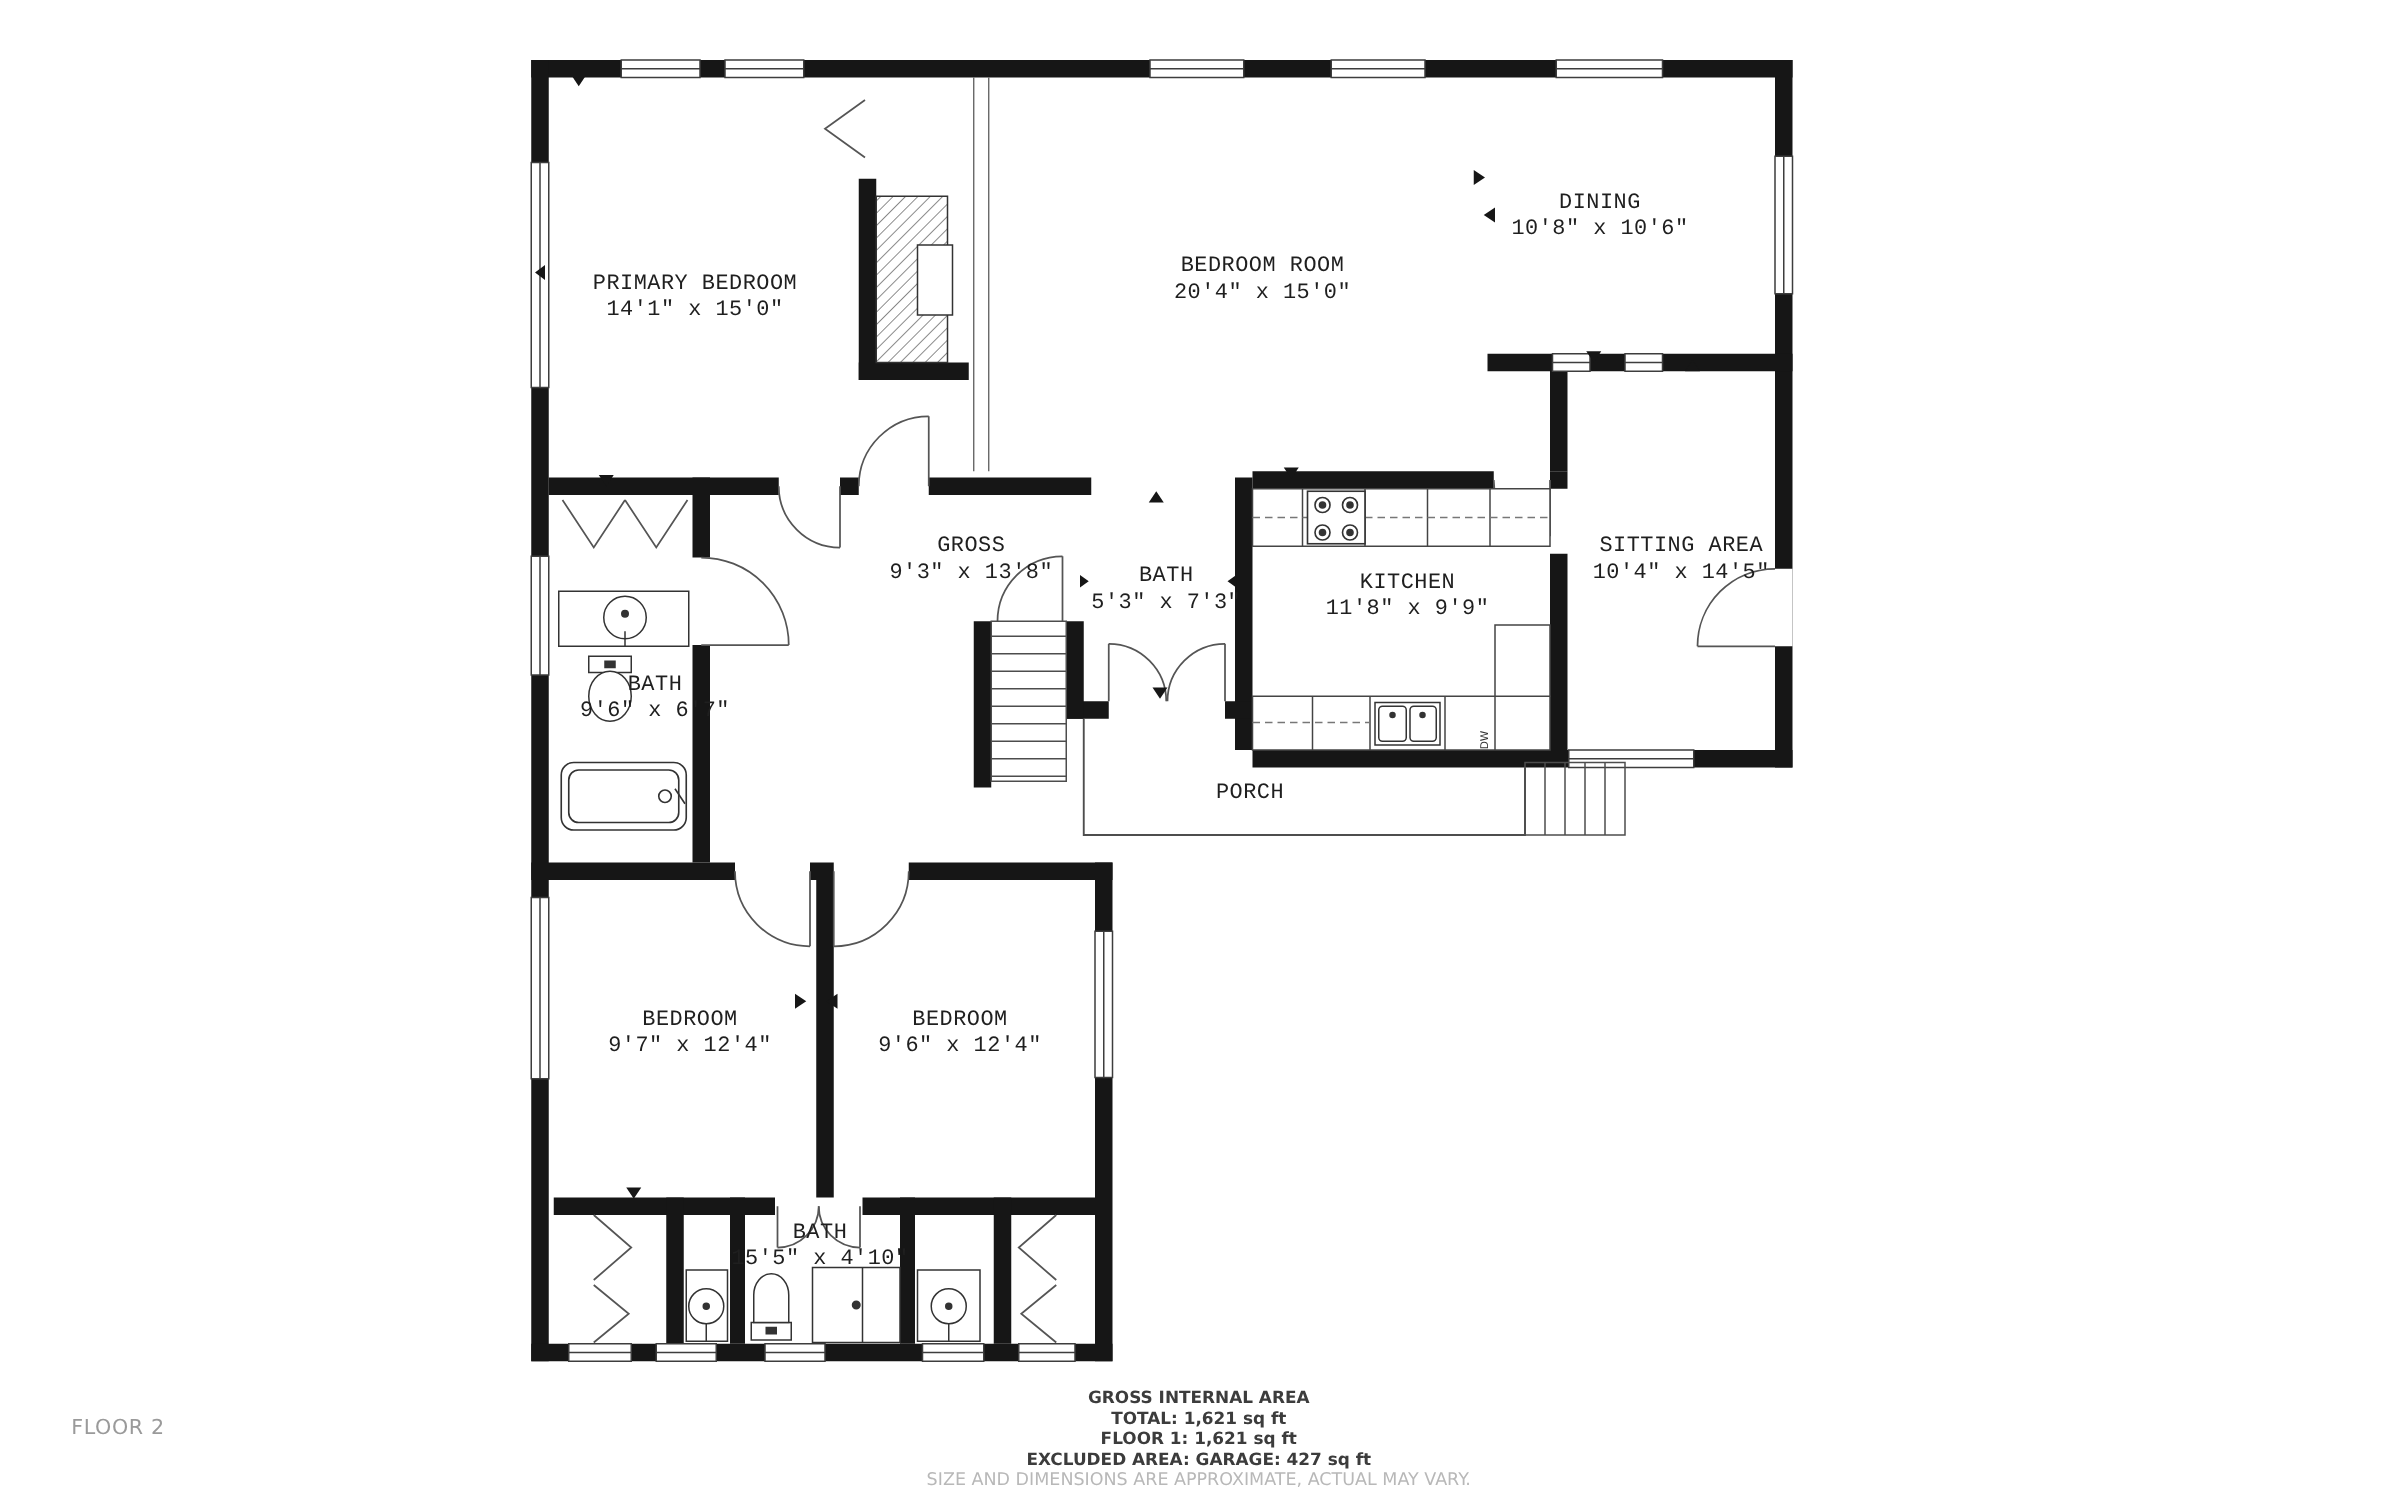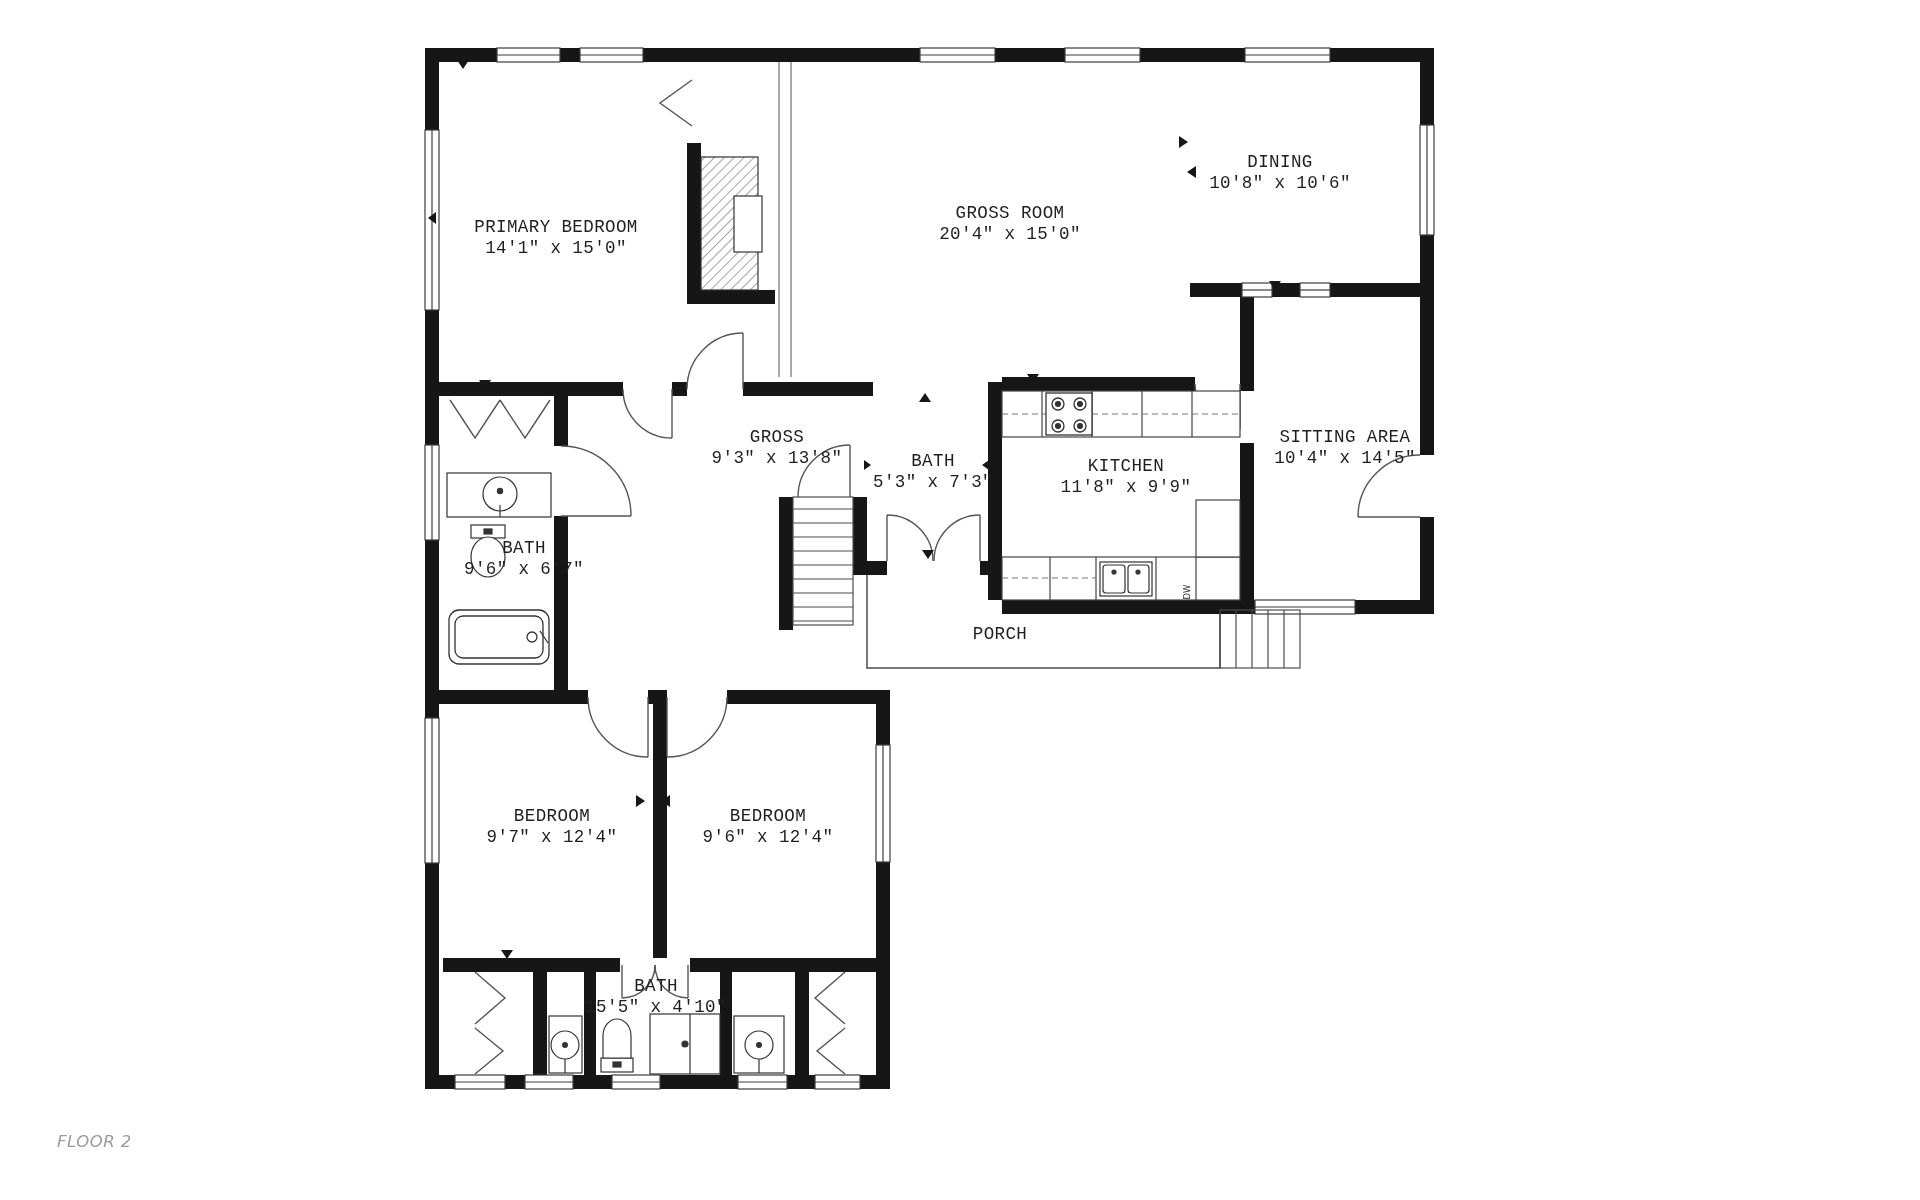--- a/index.html
+++ b/index.html
@@ -3,21 +3,21 @@
 <meta charset="utf-8">
 <style>
   html,body{margin:0;padding:0;background:#fff;}
   #stage{position:relative;width:1920px;height:1200px;background:#ffffff;overflow:hidden;
          font-family:"DejaVu Sans",sans-serif;}
   #plan-svg{position:absolute;left:0;top:0;}
   .room-label{position:absolute;transform:translateX(-50%);text-align:center;
               font-size:17.5px;line-height:21px;color:#1f1f1f;white-space:nowrap;letter-spacing:.4px;font-family:Liberation Mono, monospace;}
   .room-label .rname{}
   .room-label .rdims{}
-  #floor-label{position:absolute;left:57px;top:1132px;font-size:16.5px;color:#9a9a9a;letter-spacing:.5px;font-style:italic;}
+  #floor-label{position:absolute;left:57px;top:1132px;font-size:16.5px;color:#9a9a9a;letter-spacing:.5px;}
   #footer{position:absolute;left:959px;top:1110px;transform:translateX(-50%);
           text-align:center;font-size:13.5px;line-height:16.5px;color:#3c3c3c;font-weight:600;white-space:nowrap;}
   #footer .disclaimer{color:#b8b8b8;font-weight:400;font-size:14px;}
 </style>
 </head>
 <body>
 
 <div id="stage">
 
 <svg id="plan-svg" width="1920" height="1200" viewBox="0 0 1920 1200">
@@ -300,21 +300,21 @@
     <polygon points="670,795 670,807 661,801"></polygon>
     <polygon points="501,950 513,950 507,959"></polygon>
   </g>
 </svg>
 
 <div class="room-label" style="left:556px;top:217px">
   <div class="rname">PRIMARY BEDROOM</div>
   <div class="rdims">14'1" x 15'0"</div>
 </div>
 <div class="room-label" style="left:1010px;top:203px">
-  <div class="rname">GROSS ROOM</div>
+  <div class="rname">BEDROOM ROOM</div>
   <div class="rdims">20'4" x 15'0"</div>
 </div>
 <div class="room-label" style="left:1280px;top:152px">
   <div class="rname">DINING</div>
   <div class="rdims">10'8" x 10'6"</div>
 </div>
 <div class="room-label" style="left:1345px;top:427px">
   <div class="rname">SITTING AREA</div>
   <div class="rdims">10'4" x 14'5"</div>
 </div>
@@ -345,14 +345,21 @@
   <div class="rname">BEDROOM</div>
   <div class="rdims">9'6" x 12'4"</div>
 </div>
 <div class="room-label" style="left:656px;top:976px">
   <div class="rname">BATH</div>
   <div class="rdims">15'5" x 4'10"</div>
 </div>
 
 <div id="floor-label">FLOOR 2</div>
 
+<div id="footer">
+  <div>GROSS INTERNAL AREA</div>
+  <div>TOTAL: 1,621 sq ft</div>
+  <div>FLOOR 1: 1,621 sq ft</div>
+  <div>EXCLUDED AREA: GARAGE: 427 sq ft</div>
+  <div class="disclaimer">SIZE AND DIMENSIONS ARE APPROXIMATE, ACTUAL MAY VARY.</div>
+</div>
 
 </div>
 
 </body></html>

